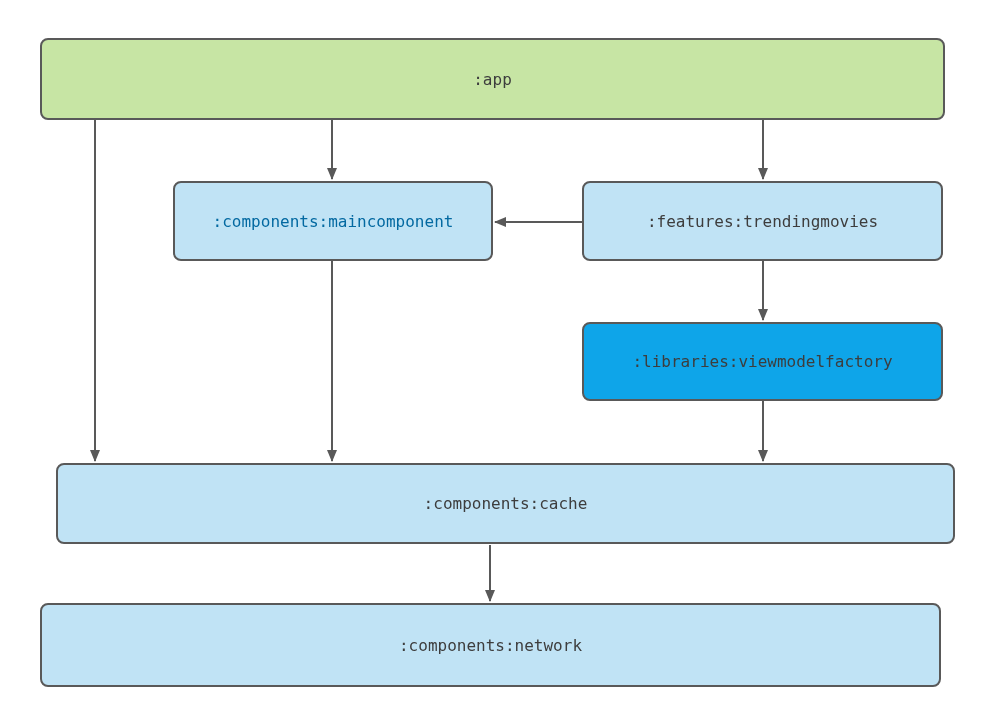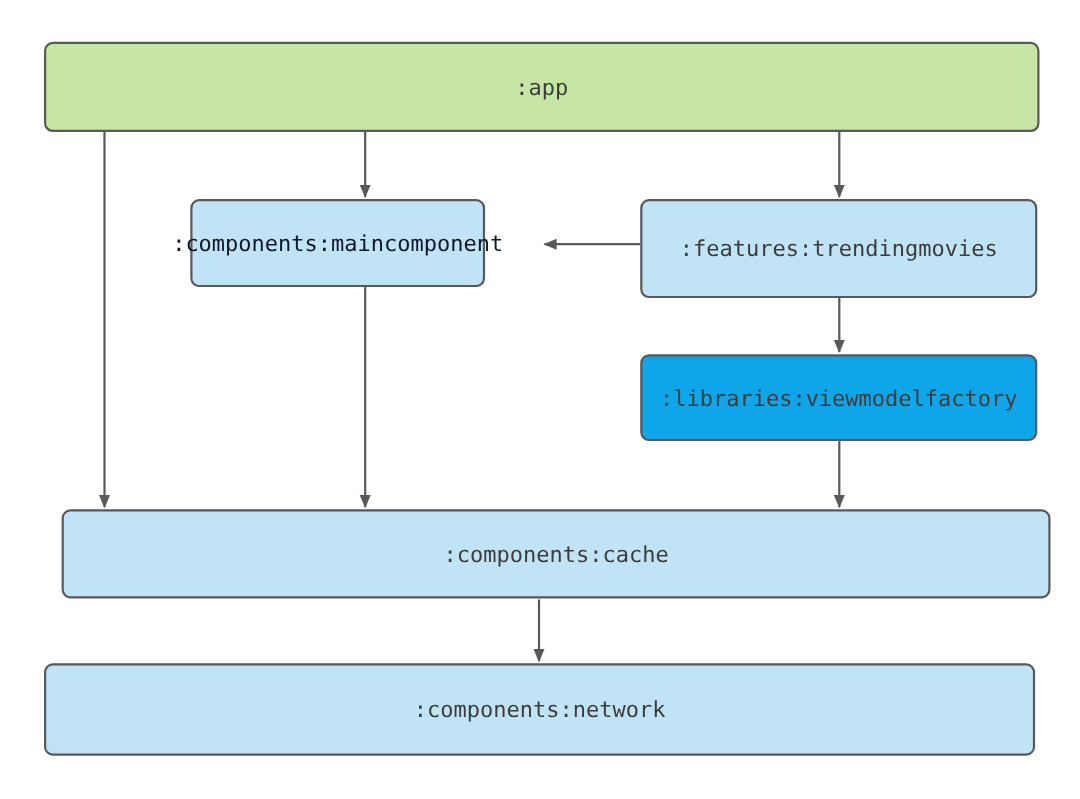--- a/index.html
+++ b/index.html
@@ -25,21 +25,21 @@
   }
   .node {
     position: absolute;
     box-sizing: border-box;
     border-style: solid;
     border-width: 2.5px;
     border-radius: 8px;
     display: flex;
     align-items: center;
     justify-content: center;
-    font-size: 20px;
+    font-size: 16px;
     letter-spacing: 0;
   }
   .node .node-label {
     white-space: nowrap;
   }
 </style>
 </head>
 <body>
 
 <div class="stage">
@@ -57,24 +57,24 @@
         <line x1="763" y1="261" x2="763" y2="320" stroke="#595959" stroke-width="2" marker-end="url(#arrowhead)"></line>
         <line x1="332" y1="261" x2="332" y2="461" stroke="#595959" stroke-width="2" marker-end="url(#arrowhead)"></line>
         <line x1="763" y1="401" x2="763" y2="461" stroke="#595959" stroke-width="2" marker-end="url(#arrowhead)"></line>
         <line x1="490" y1="545" x2="490" y2="601" stroke="#595959" stroke-width="2" marker-end="url(#arrowhead)"></line>
       </g>
   </svg>
   <div id="node-layer">
       <div class="node" style="left: 40px; top: 38px; width: 905px; height: 82px; background: rgb(199, 229, 164); border-color: rgb(89, 89, 89); color: rgb(61, 61, 61);">
         <span class="node-label">:app</span>
       </div>
-      <div class="node" style="left: 173px; top: 181px; width: 268px; height: 80px; background: rgb(192, 227, 245); border-color: rgb(89, 89, 89); color: #0f172a;">
+      <div class="node" style="left: 173px; top: 181px; width: 320px; height: 80px; background: rgb(192, 227, 245); border-color: rgb(89, 89, 89); color: #0369a1;">
         <span class="node-label">:components:maincomponent</span>
       </div>
-      <div class="node" style="left: 582px; top: 181px; width: 361px; height: 90px; background: rgb(192, 227, 245); border-color: rgb(89, 89, 89); color: rgb(61, 61, 61);">
+      <div class="node" style="left: 582px; top: 181px; width: 361px; height: 80px; background: rgb(192, 227, 245); border-color: rgb(89, 89, 89); color: rgb(61, 61, 61);">
         <span class="node-label">:features:trendingmovies</span>
       </div>
       <div class="node" style="left: 582px; top: 322px; width: 361px; height: 79px; background: #0ea5e9; border-color: rgb(89, 89, 89); color: rgb(61, 61, 61);">
         <span class="node-label">:libraries:viewmodelfactory</span>
       </div>
       <div class="node" style="left: 42px; top: 463px; width: 899px; height: 81px; background: rgb(192, 227, 245); border-color: rgb(89, 89, 89); color: rgb(61, 61, 61); margin-left: 14px;">
         <span class="node-label">:components:cache</span>
       </div>
       <div class="node" style="left: 40px; top: 603px; width: 901px; height: 84px; background: rgb(192, 227, 245); border-color: rgb(89, 89, 89); color: rgb(61, 61, 61);">
         <span class="node-label">:components:network</span>

